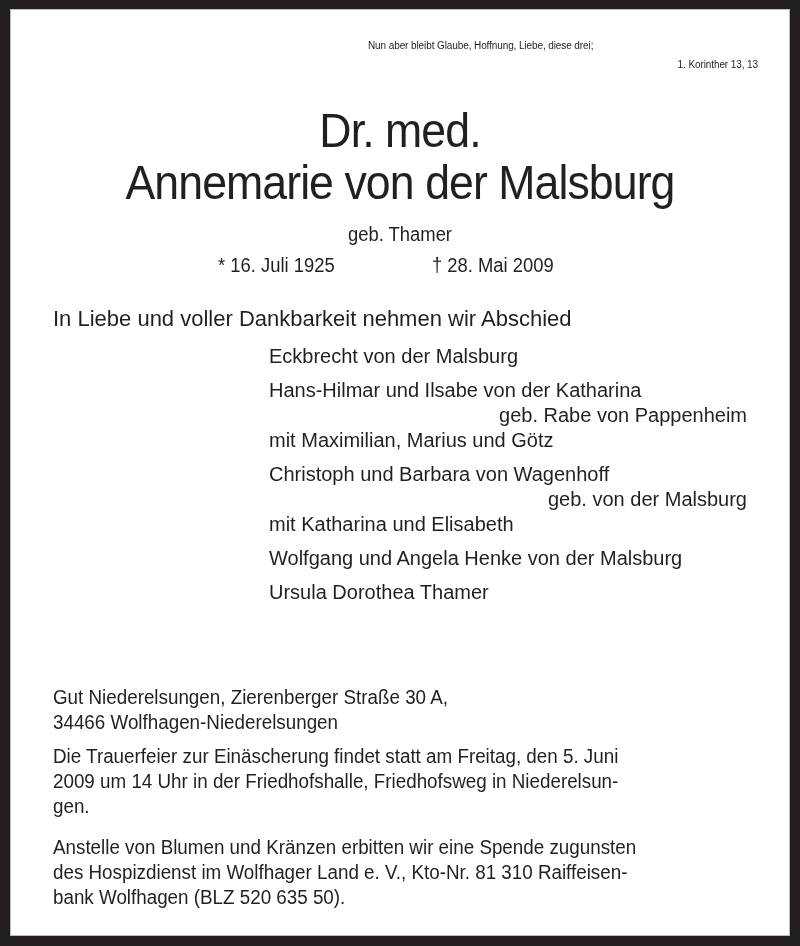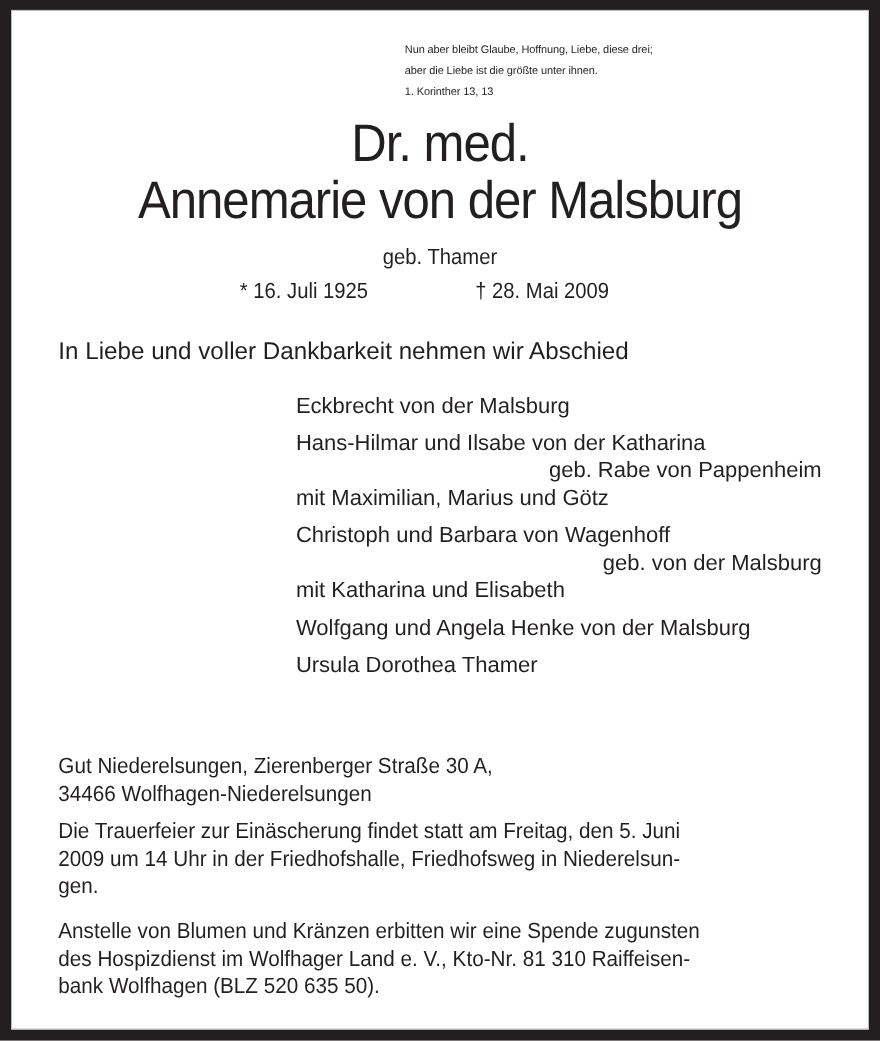--- a/index.html
+++ b/index.html
@@ -16,61 +16,60 @@
     left: 10px; top: 9px;
     width: 780px; height: 927px;
     background: #ffffff;
     box-shadow: inset 0 0 0 1px #bdbdbd;
   }
   .abs { position: absolute; white-space: nowrap; }
   .quote {
     position: absolute; left: 358px; top: 27px; width: 390px;
     font-size: 10px; line-height: 19px; letter-spacing: -0.1px;
   }
-  .quote .ref { text-align: left; display: block; }
+  .quote .ref { text-align: right; display: block; }
   .title1 {
     position: absolute; left: 0; width: 780px; top: 94px;
     text-align: center; font-size: 48px; line-height: 56px;
     letter-spacing: -1px; transform: scaleX(0.93);
   }
   .title2 {
     position: absolute; left: 0; width: 780px; top: 146px;
     text-align: center; font-size: 48px; line-height: 56px;
     letter-spacing: -1px; transform: scaleX(0.93);
   }
   .nee {
     position: absolute; left: 0; width: 780px; top: 213px;
     text-align: center; font-size: 20px; line-height: 24px;
     transform: scaleX(0.92);
   }
   .birth { left: 208px; top: 244px; font-size: 20px; line-height: 24px; transform: scaleX(0.92); transform-origin: left; }
   .death { left: 422px; top: 244px; font-size: 20px; line-height: 24px; transform: scaleX(0.92); transform-origin: left; }
   .intro { left: 43px; top: 297px; font-size: 22px; line-height: 26px; }
-  .mourners { position: absolute; left: 259px; top: 348px; width: 478px; font-size: 20px; line-height: 25px; }
+  .mourners { position: absolute; left: 259px; top: 335px; width: 478px; font-size: 20px; line-height: 25px; }
   .group { margin-bottom: 9px; }
   .group .line { display: block; white-space: nowrap; }
   .group .right { text-align: right; }
   .body-text {
     position: absolute; left: 43px; width: 700px;
     font-size: 20px; line-height: 25px;
     transform: scaleX(0.94); transform-origin: left;
   }
   .addr { top: 676px; }
   .ceremony { top: 735px; }
   .donation { top: 826px; }
   .body-text .line { display: block; white-space: nowrap; }
 </style>
 </head>
 <body>
 
 <div class="page">
 
   <div class="quote">
     <span class="abs" style="position:static;display:block;">Nun aber bleibt Glaube, Hoffnung, Liebe, diese drei;</span>
-    <span style="display:block;white-space:nowrap;">aber die Liebe ist die größte unter ihnen.</span>
     <span class="ref">1. Korinther 13, 13</span>
   </div>
 
   <div class="title1">Dr. med.</div>
   <div class="title2">Annemarie von der Malsburg</div>
   <div class="nee">geb. Thamer</div>
 
   <div class="abs birth">* 16. Juli 1925</div>
   <div class="abs death">† 28. Mai 2009</div>
 

